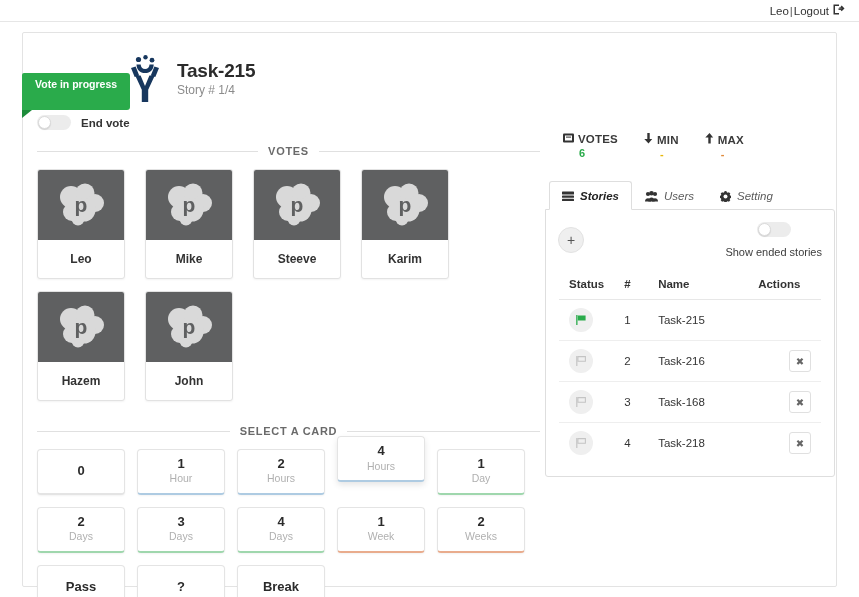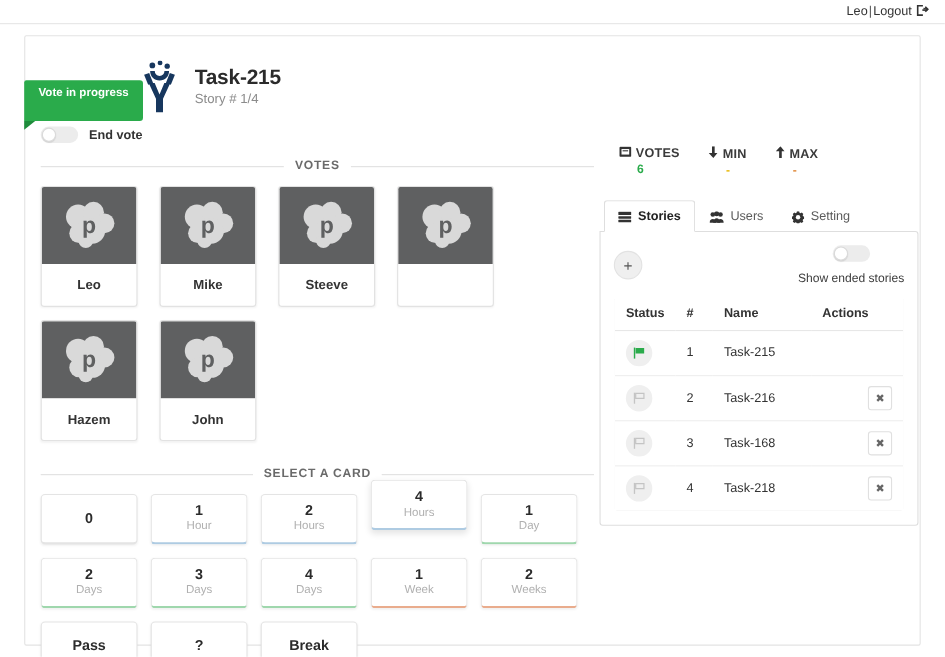--- a/index.html
+++ b/index.html
@@ -241,20 +241,21 @@
   }
   .val-votes { color: #2aab4b; }
   .val-min { color: #e8b80a; }
   .val-max { color: #e08a3c; }
 
   
   .tabs {
     display: flex;
     align-items: flex-end;
     padding-left: 4px;
+    font-style: italic;
   }
   .tab {
     padding: 8px 12px 7px 12px;
     font-size: 11.5px;
     color: #5b5b5b;
     cursor: pointer;
     border: 1px solid transparent;
     border-radius: 3px 3px 0 0;
     display: flex;
     align-items: center;
@@ -310,21 +311,21 @@
   }
   table.stories th {
     font-size: 11.5px;
     font-weight: bold;
     color: #333;
     text-align: left;
     padding: 9px 10px;
     border-bottom: 1px solid #e7e7e7;
     background: #fff;
   }
-  table.stories th.c-actions { text-align: left; }
+  table.stories th.c-actions { text-align: center; }
   table.stories td {
     padding: 8px 10px;
     border-bottom: 1px solid #eeeeee;
     font-size: 11.5px;
     color: #333;
     height: 37px;
   }
   table.stories tr:last-child td { border-bottom: none; }
   .flagwrap {
     width: 24px; height: 24px;
@@ -455,20 +456,21 @@
       <circle cx="17" cy="16" r="11"></circle>
       <circle cx="31" cy="12" r="9.5"></circle>
       <circle cx="41" cy="22" r="9"></circle>
       <circle cx="30" cy="29" r="11.5"></circle>
       <circle cx="18" cy="31" r="9"></circle>
       <circle cx="24" cy="38" r="6.5"></circle>
     </g>
     <text x="27" y="31" font-family="Liberation Sans, sans-serif" font-size="21" font-weight="bold" fill="#5f6061" text-anchor="middle">p</text>
   </svg>
             </div>
+            <div class="vote-name">Karim</div>
           </div>
           <div class="vote-card">
             <div class="vote-av">
   <svg width="54" height="48" viewBox="0 0 54 48" aria-hidden="true">
     <g fill="#d9d9d9">
       <circle cx="17" cy="16" r="11"></circle>
       <circle cx="31" cy="12" r="9.5"></circle>
       <circle cx="41" cy="22" r="9"></circle>
       <circle cx="30" cy="29" r="11.5"></circle>
       <circle cx="18" cy="31" r="9"></circle>

